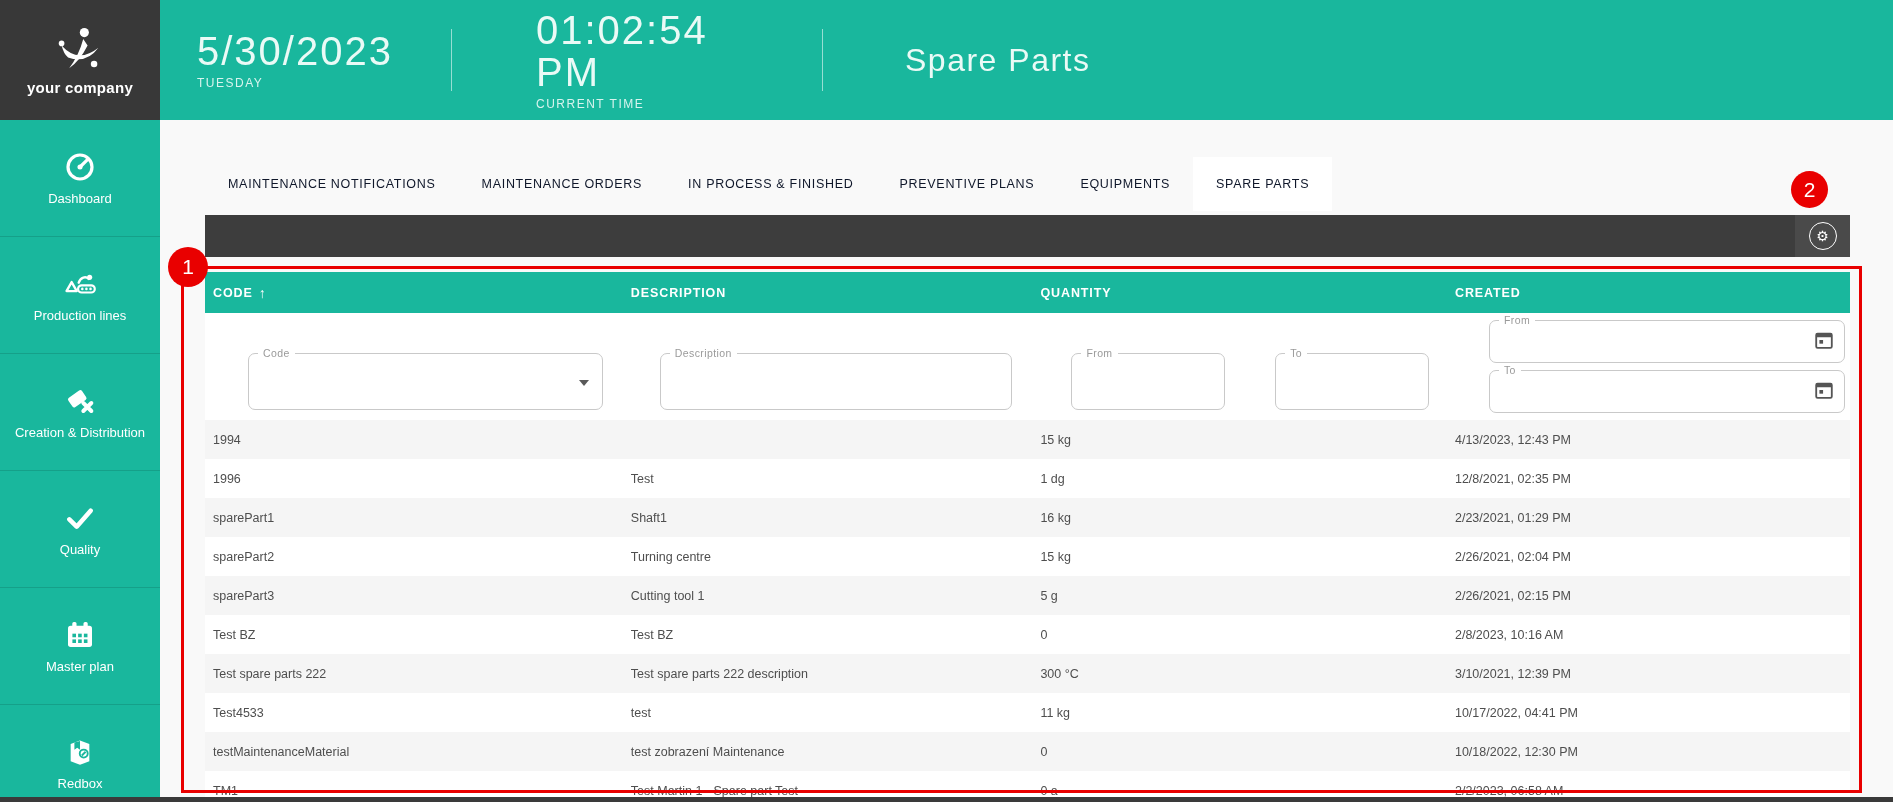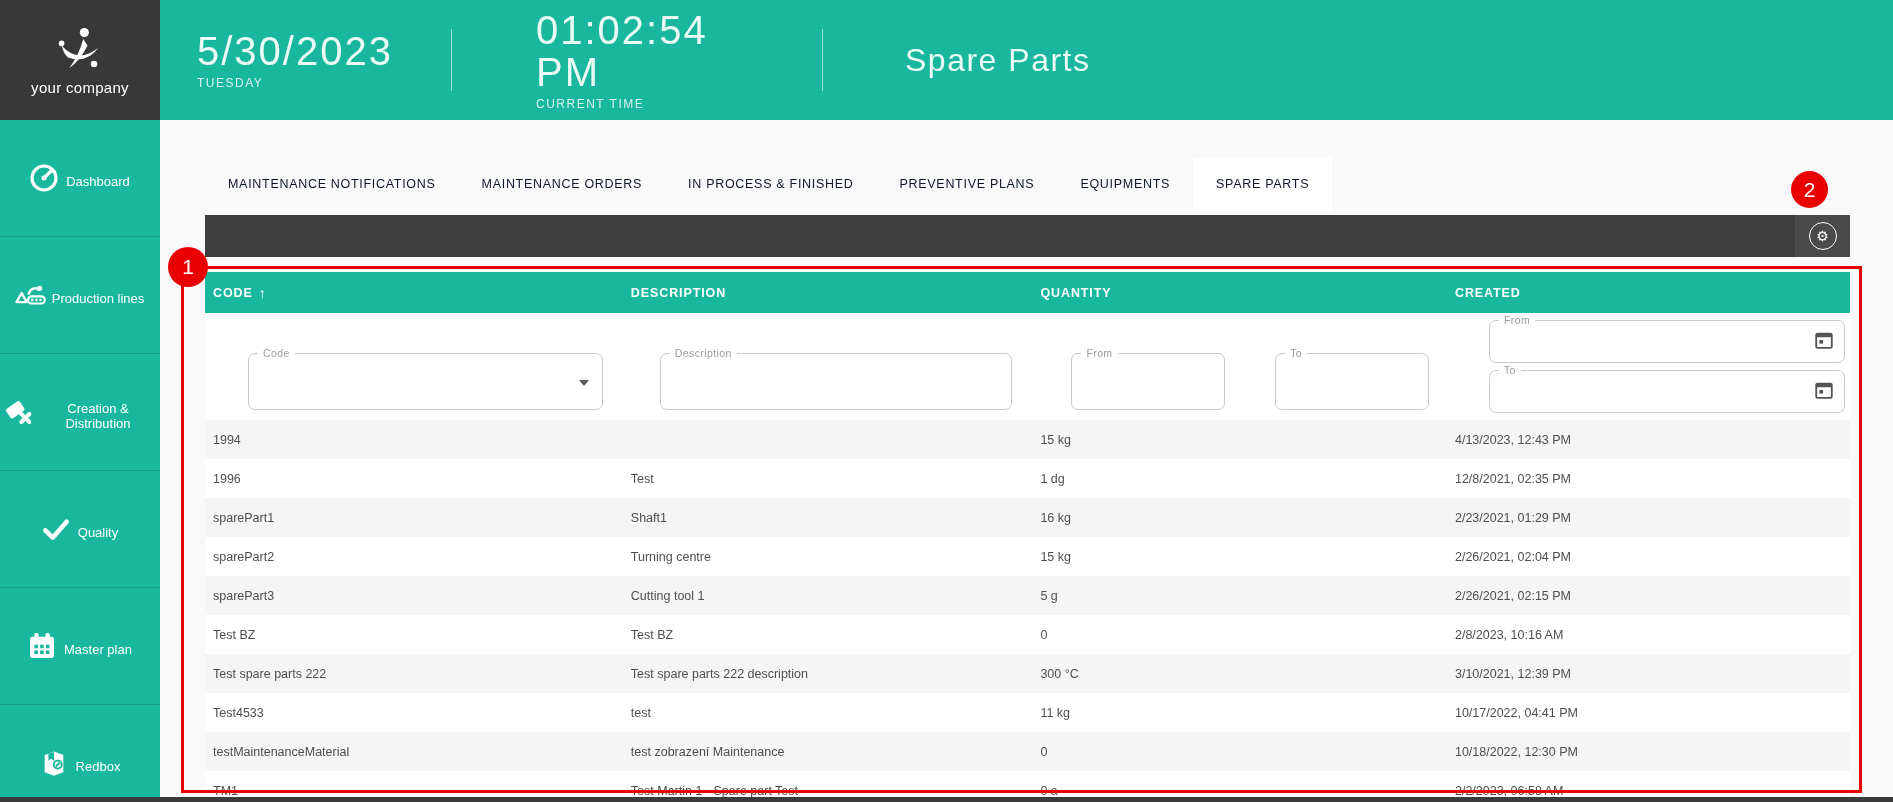--- a/index.html
+++ b/index.html
@@ -5,23 +5,23 @@
   * { margin:0; padding:0; box-sizing:border-box; }
   html,body { width:1893px; height:802px; }
   body { font-family:"Liberation Sans", sans-serif; overflow:hidden; }
 
   .app { position:relative; width:1893px; height:802px; background:#f9f9f9; overflow:hidden; }
 
   
   .sidebar { position:absolute; left:0; top:0; width:160px; height:100%; background:#19b79d; z-index:2; }
   .logo-block { height:120px; background:#383838; display:flex; flex-direction:column; align-items:center; justify-content:center; gap:2px; }
   .logo-block svg { width:56px; height:52px; }
-  .company-name { color:#fff; font-size:15px; font-weight:normal; letter-spacing:.3px; }
+  .company-name { color:#fff; font-size:15px; font-weight:bold; letter-spacing:.3px; }
   .side-menu { display:flex; flex-direction:column; }
-  .side-item { height:117px; display:flex; flex-direction:row; align-items:center; justify-content:center; border-bottom:1px solid rgba(0,0,0,.12); cursor:pointer; }
+  .side-item { height:117px; display:flex; flex-direction:column; align-items:center; justify-content:center; border-bottom:1px solid rgba(0,0,0,.12); cursor:pointer; }
   .side-item .icn { height:34px; display:flex; align-items:center; justify-content:center; }
   .side-item svg { width:36px; height:32px; }
   .side-label { color:#fff; font-size:13px; margin-top:7px; text-align:center; padding:0 4px; }
 
   
   .topbar { position:absolute; left:160px; top:0; right:0; height:120px; background:#19b79d; display:flex; align-items:center; color:#eafaf6; z-index:1;gap:44px; }
   .hdr-block { display:flex; flex-direction:column; }
   .hdr-big { font-size:40px; font-weight:300; letter-spacing:2px; line-height:1.05; }
   .hdr-small { font-size:12px; letter-spacing:1.5px; margin-top:4px; color:#d8f4ee; }
   .hdr-title { font-size:32px; font-weight:300; letter-spacing:1.5px; }

